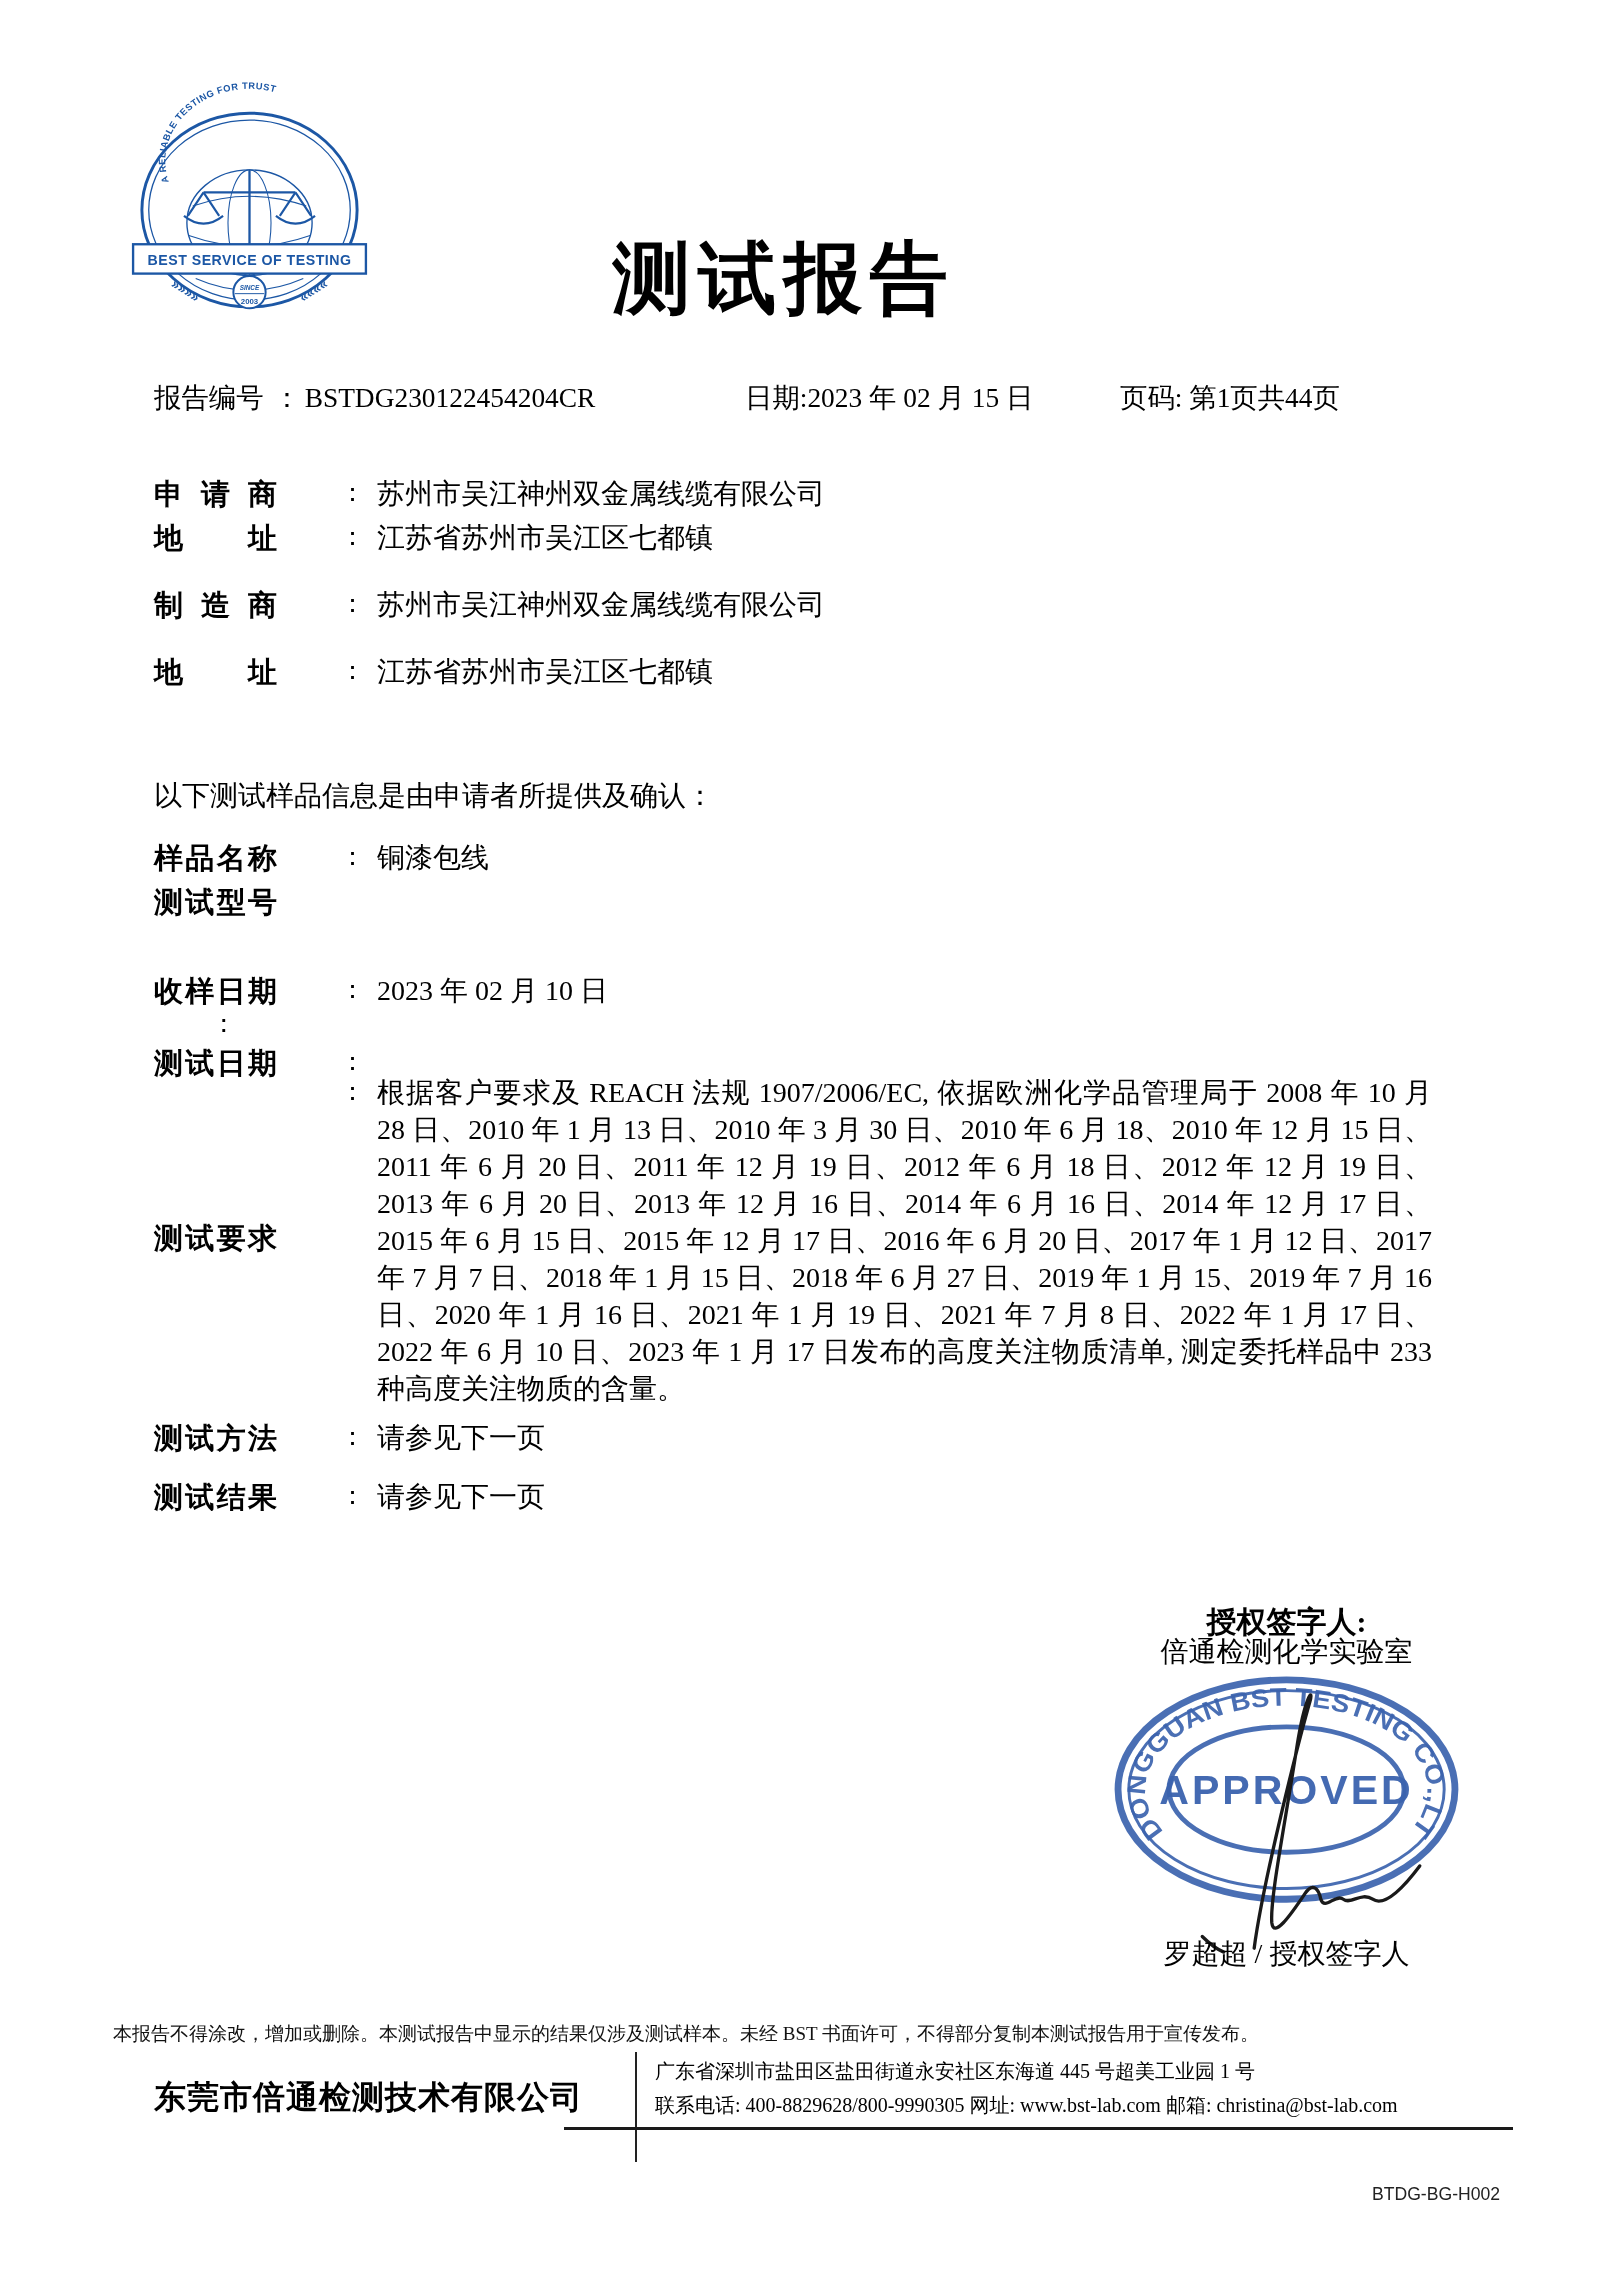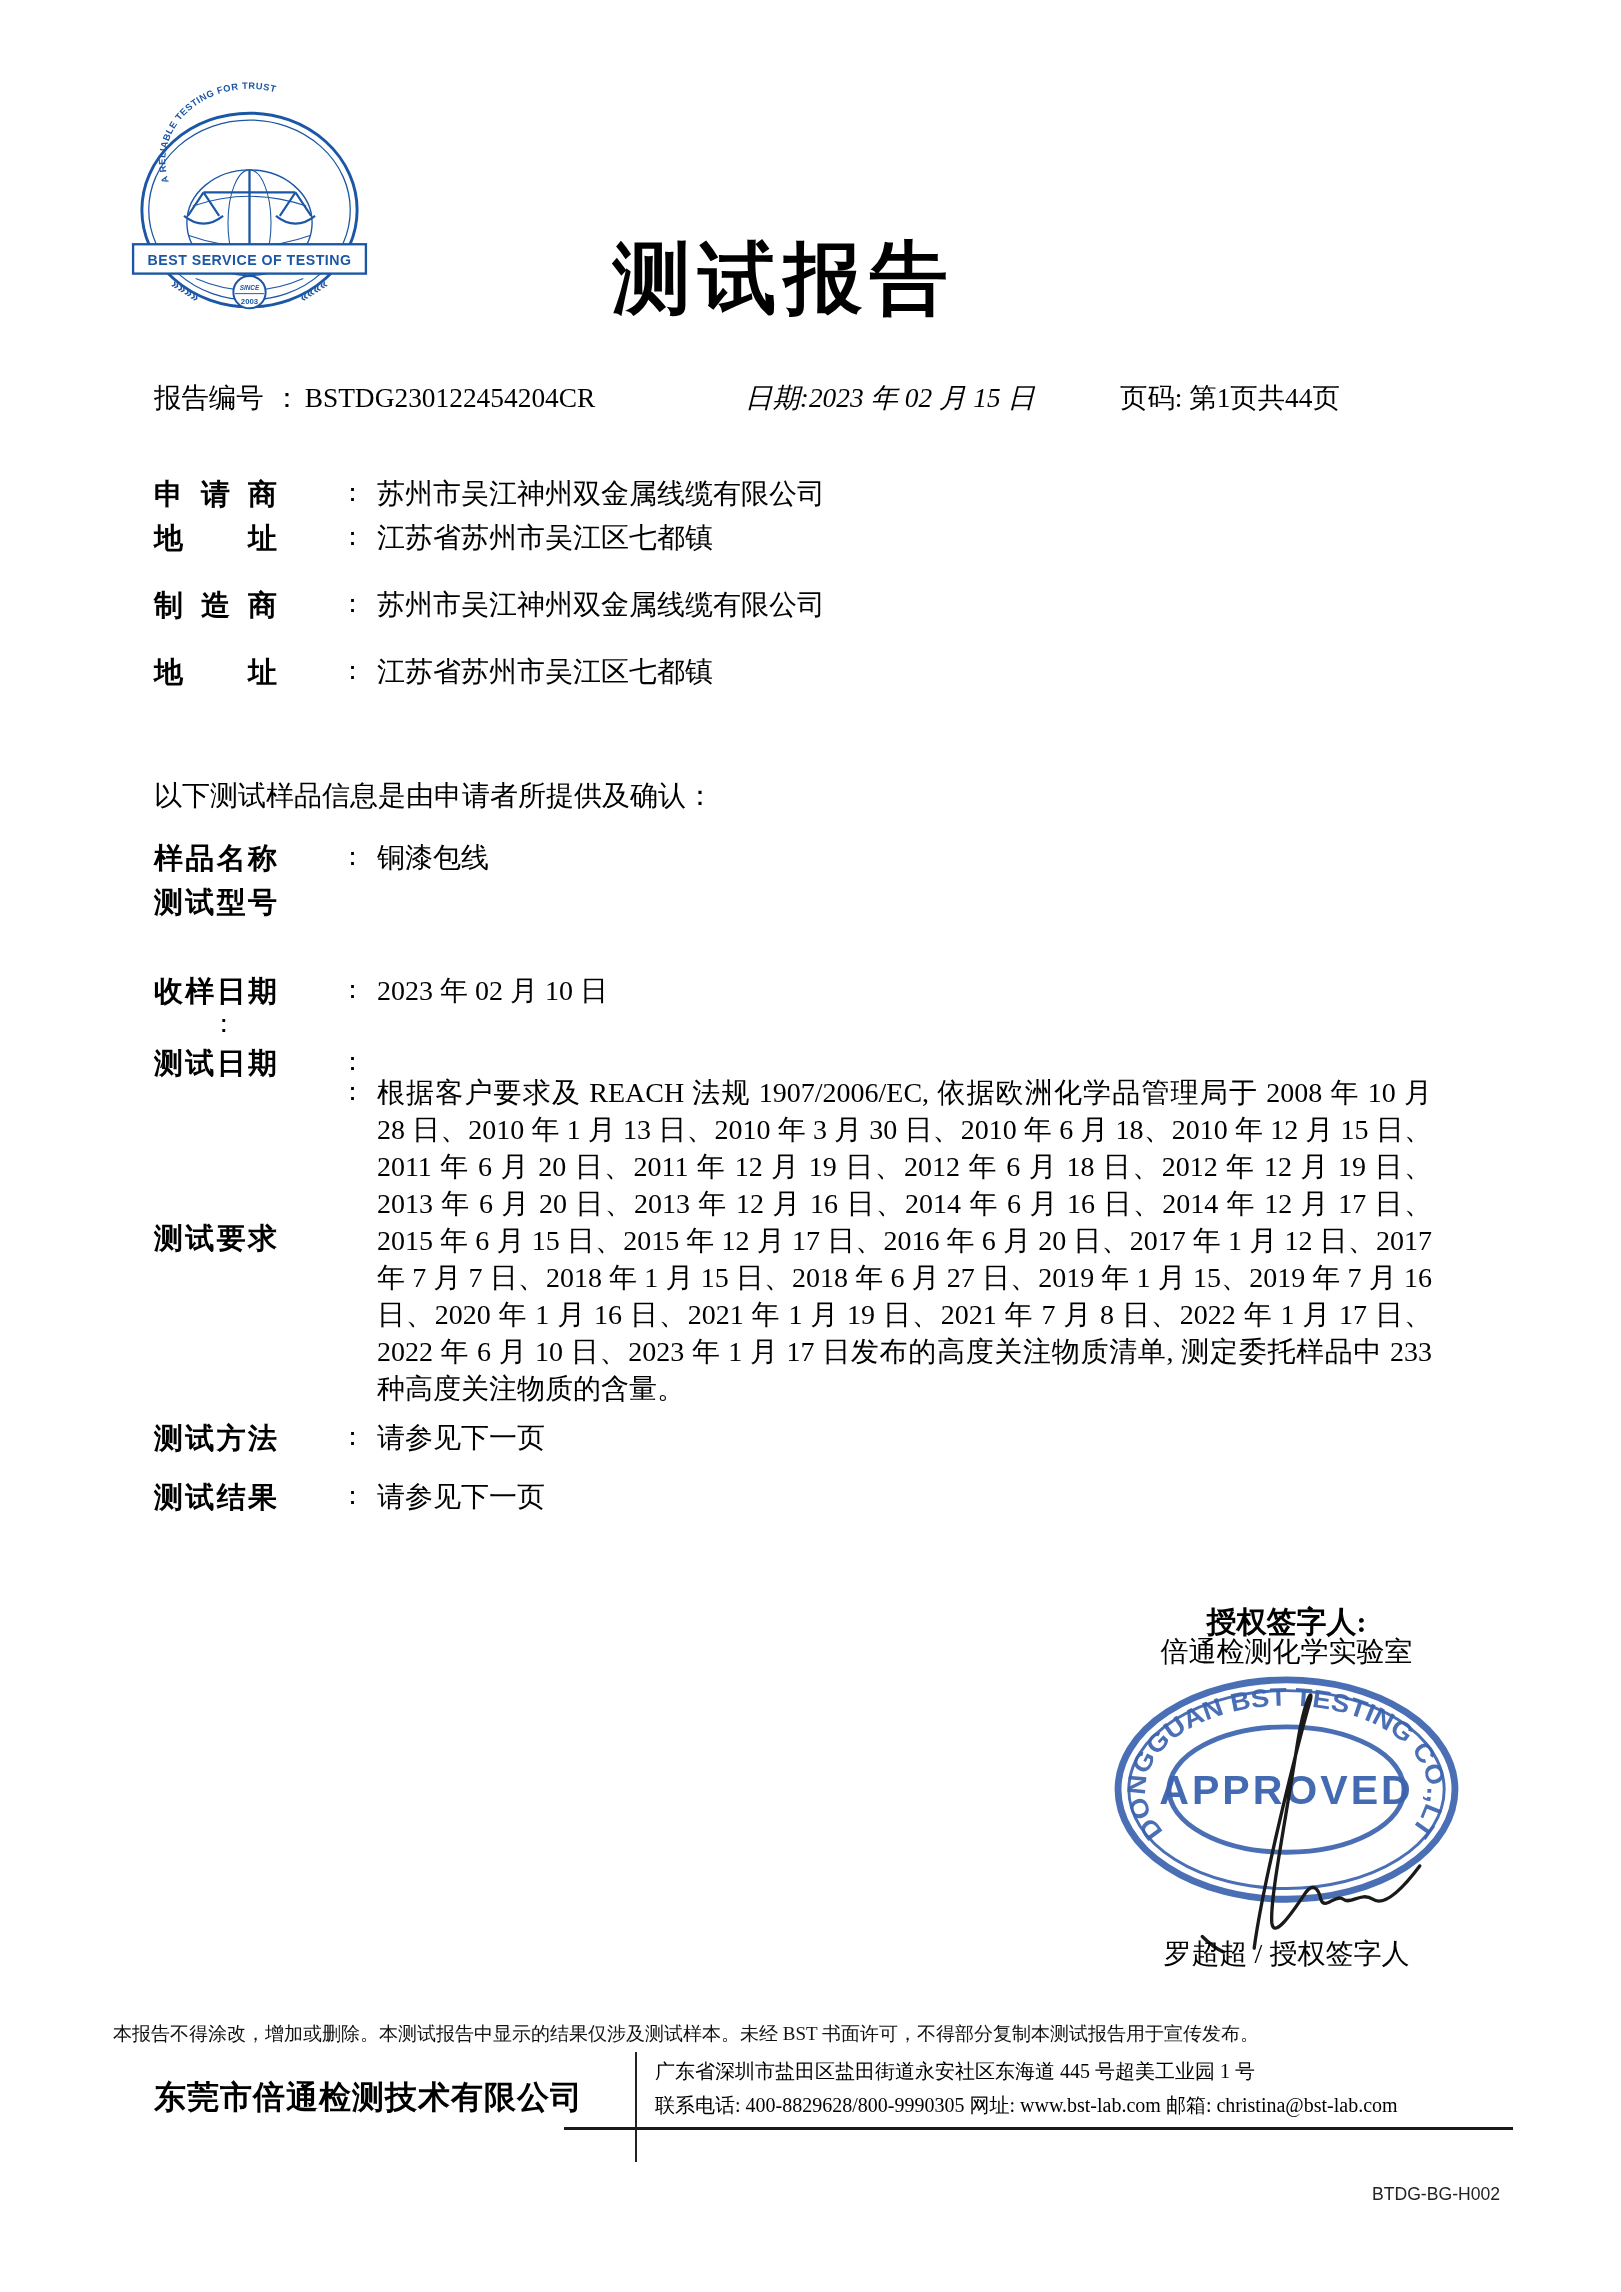--- a/index.html
+++ b/index.html
@@ -7,21 +7,21 @@
         font-family:"Liberation Serif","DejaVu Serif",serif;color:#000;}
   .abs{position:absolute;}
 
   
   .doc-title{left:0;top:227px;width:1568px;text-align:center;font-size:78px;font-weight:700;
              letter-spacing:7.8px;font-family:"Liberation Serif","DejaVu Serif",serif;}
 
   
   .meta-left{left:154px;top:380px;font-size:27.4px;display:flex;align-items:baseline;}
   .meta-left .mcolon{margin:0 3.9px 0 9.8px;}
-  .meta-date{left:745px;top:380px;font-size:27.4px;font-style:italic;}
+  .meta-date{left:745px;top:380px;font-size:27.4px;}
   .meta-pages{left:1120px;top:380px;font-size:27.4px;}
 
   
   .row{position:absolute;left:154px;display:flex;align-items:flex-start;font-size:28px;}
   .flabel{flex:0 0 123px;display:inline-block;width:123px;text-align:justify;text-align-last:justify;
           font-family:"Liberation Sans","DejaVu Sans",sans-serif;font-weight:700;font-size:29px;}
   .colon{flex:0 0 37px;margin-left:57px;text-align:center;font-size:25.5px;}
   .fvalue{margin-left:5.9px;white-space:pre-wrap;}
   .para{width:1055px;line-height:37px;text-align:justify;}
   .req-label{position:absolute;left:0;top:50%;transform:translateY(-50%);}

